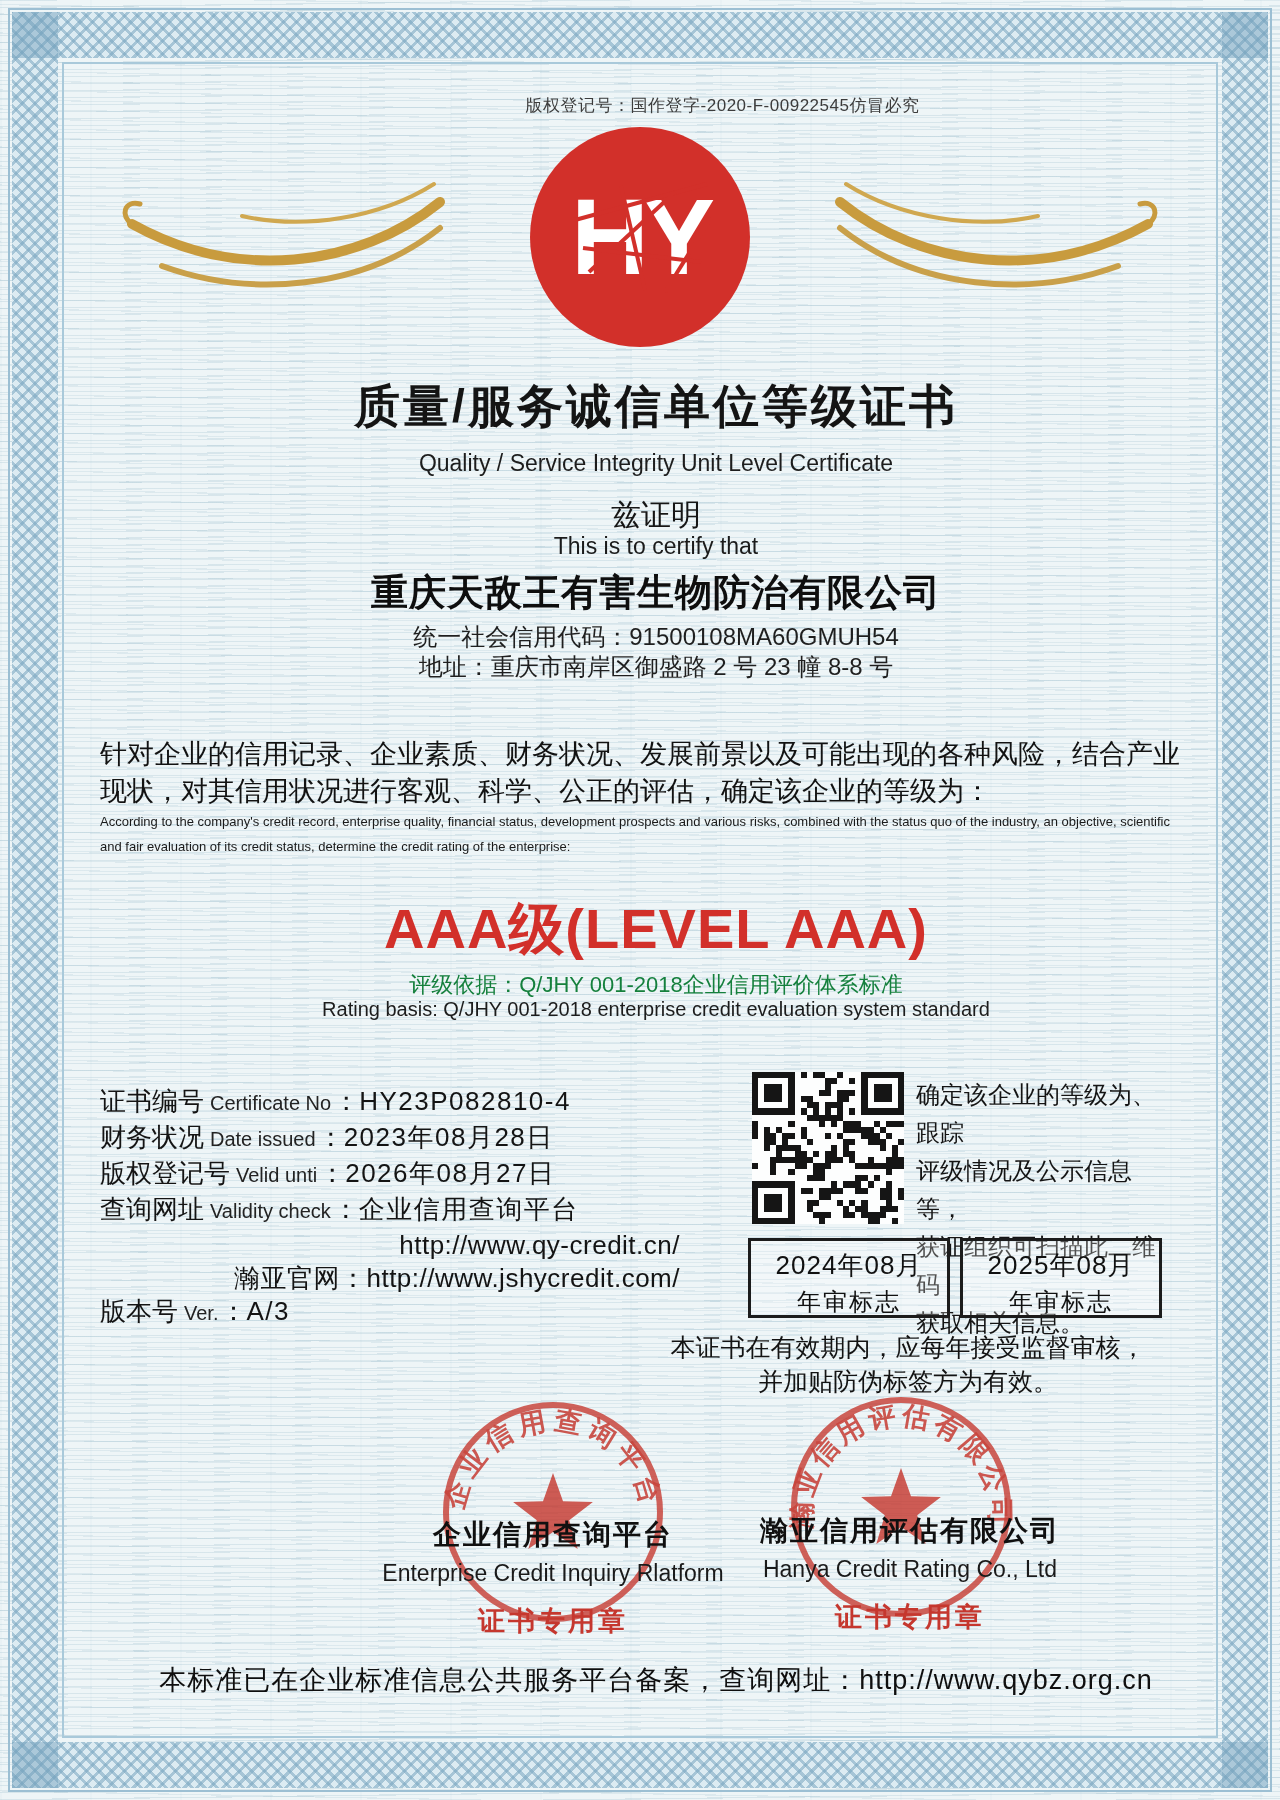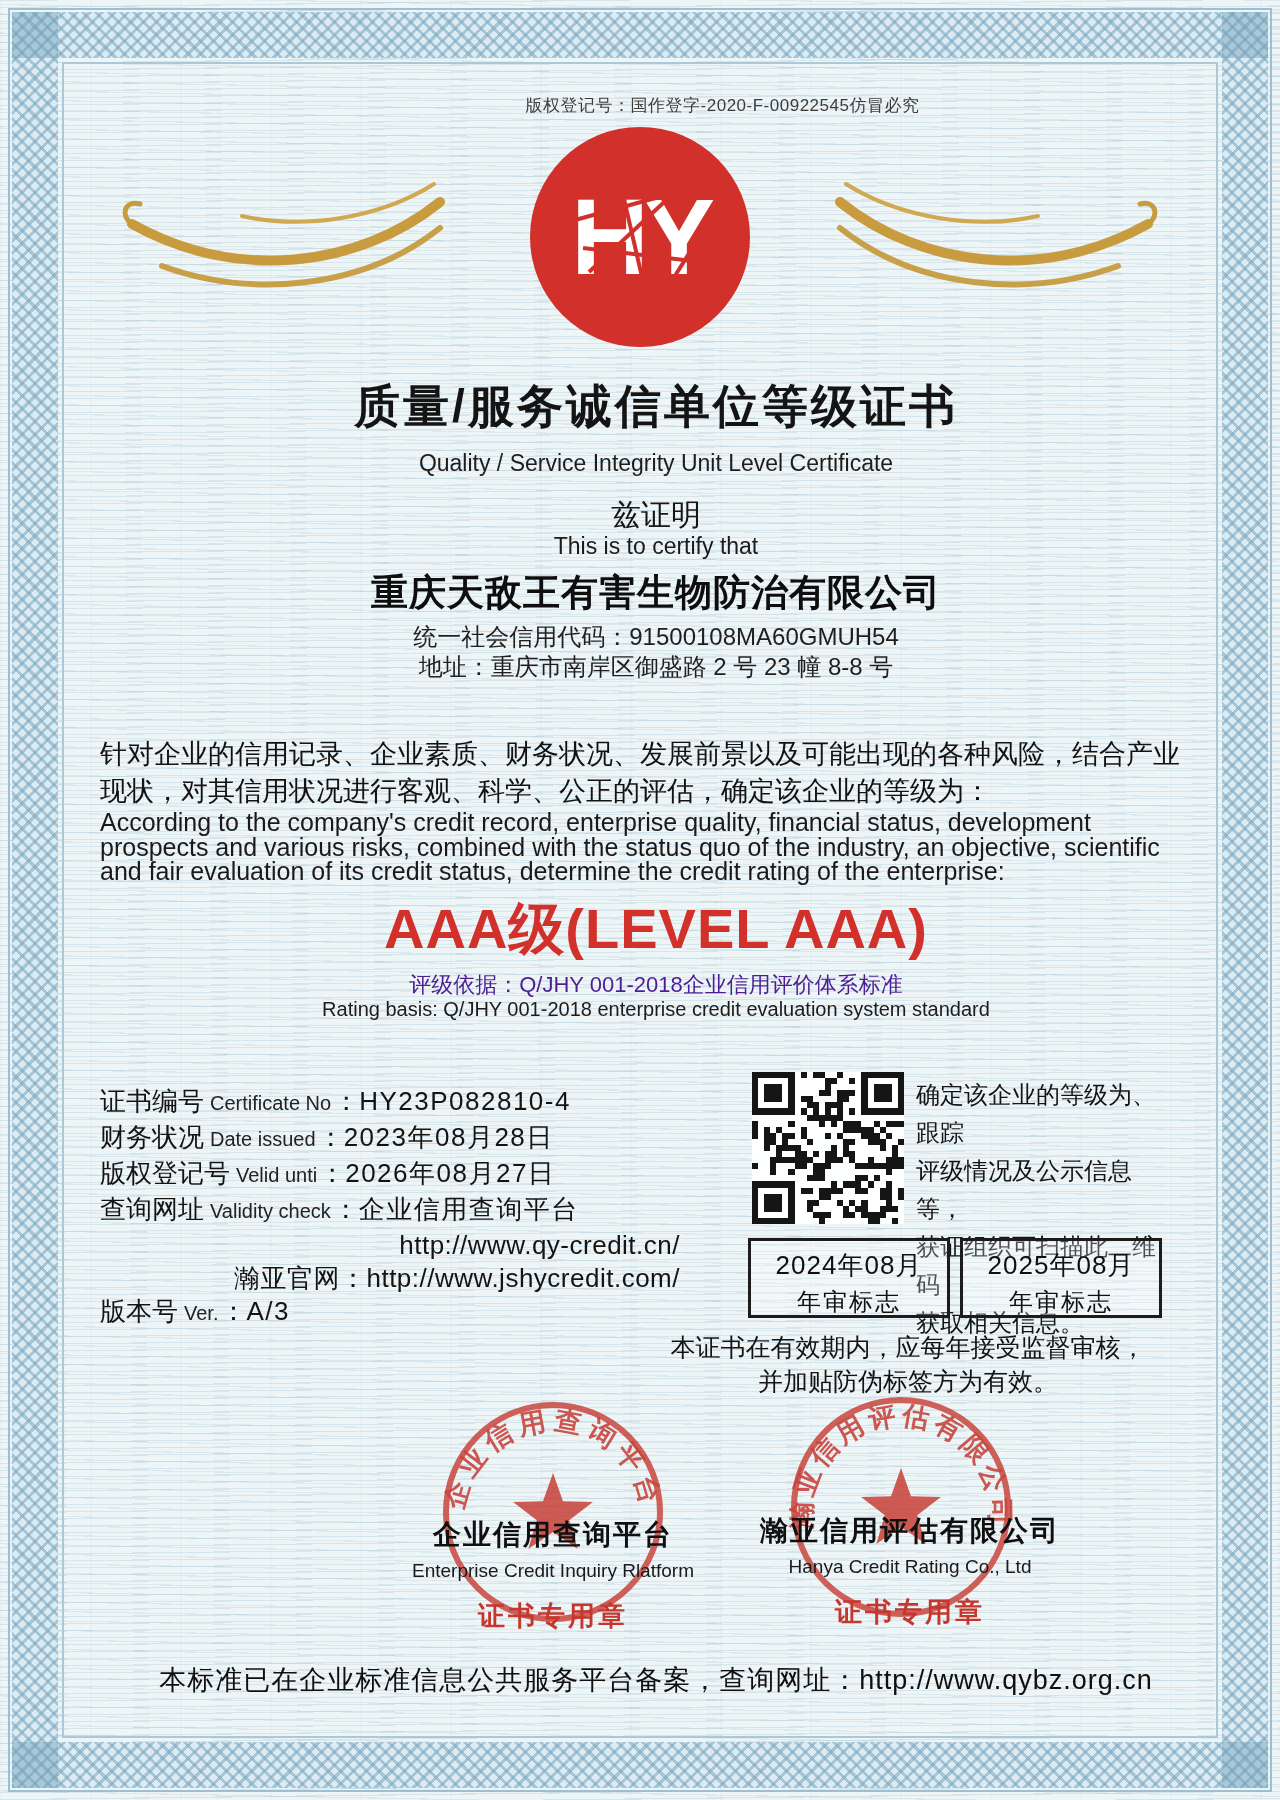--- a/index.html
+++ b/index.html
@@ -44,24 +44,24 @@
 
   .title-zh{top:376px;font-size:46px;font-weight:700;letter-spacing:3px;color:#141414;}
   .title-en{top:450px;font-size:23px;color:#1d1d1d;}
   .certify-zh{top:495px;font-size:30px;color:#161616;}
   .certify-en{top:533px;font-size:23px;}
   .company{top:568px;font-size:37px;font-weight:700;color:#0e0e0e;letter-spacing:1px;}
   .code{top:621px;font-size:24px;color:#1f1f1f;}
   .addr{top:651px;font-size:24px;color:#1f1f1f;}
 
   .para-zh{top:736px;left:100px;width:1082px;font-size:27px;line-height:37px;color:#121212;}
-  .para-en{top:810px;left:100px;width:1092px;font-size:25px;line-height:24.5px;color:#1a1a1a;}
+  .para-en{top:810px;left:100px;width:1092px;font-size:13px;line-height:24.5px;color:#1a1a1a;}
 
   .level{top:892px;font-size:56px;font-weight:800;letter-spacing:1px;}
-  .basis-zh{top:970px;font-size:22px;color:#4c1d95;}
+  .basis-zh{top:970px;font-size:22px;color:#15803d;}
   .basis-en{top:998px;font-size:20px;color:#1c1c1c;}
 
   .details{top:1085px;left:100px;width:580px;}
   .d-line{line-height:33px;white-space:nowrap;color:#141414;}
   .d-zh{font-size:26px;}
   .d-en{font-size:20px;color:#232323;margin:0 2px 0 6px;}
   .d-val{font-size:26px;letter-spacing:1.5px;}
   .d-url{font-size:26px;letter-spacing:.5px;text-align:right;}
 
   .qr-wrap{left:752px;top:1072px;width:152px;height:152px;background:#fdfefe;}
@@ -76,21 +76,21 @@
 
   .sup-note{left:648px;top:1330px;width:520px;text-align:center;font-size:25px;line-height:34px;color:#131313;}
 
   .stamp{position:absolute;width:230px;height:230px;opacity:.92;}
   .stamp.s1{left:438px;top:1397px;}
   .stamp.s2{left:786px;top:1392px;}
   .sig{position:absolute;text-align:center;}
   .sig.g1{left:358px;width:390px;top:1516px;}
   .sig.g2{left:722px;width:376px;top:1512px;}
   .sig .zh{font-size:28px;font-weight:700;color:#101010;letter-spacing:2px;}
-  .sig .en{font-size:19px;color:#1a1a1a;margin-top:6px;}
+  .sig .en{font-size:23px;color:#1a1a1a;margin-top:6px;}
   .sig .seal{font-size:27px;font-weight:700;margin-top:16px;letter-spacing:3px;}
 
   .footer{top:1662px;font-size:27px;font-weight:400;color:#0f0f0f;letter-spacing:1px;}
 </style>
 </head>
 <body>
 
 <div class="page">
   <div class="waves"></div>
 

